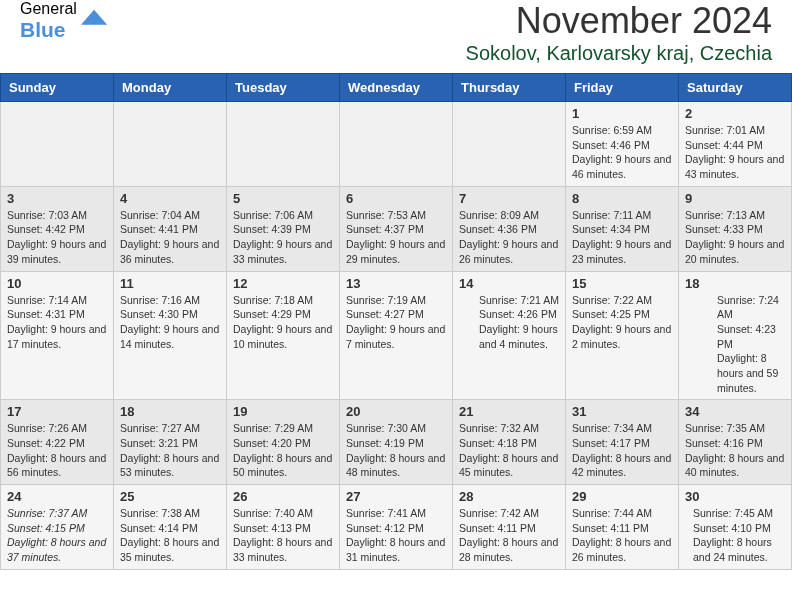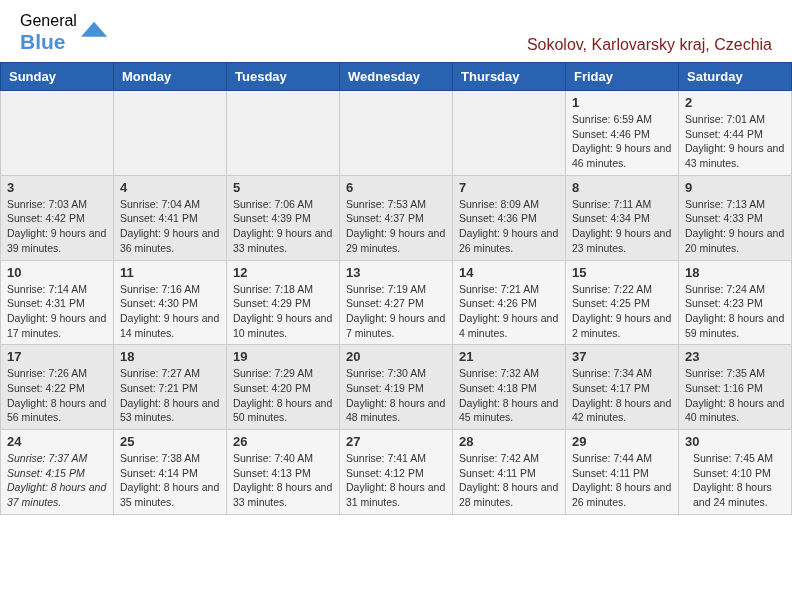--- a/index.html
+++ b/index.html
@@ -1,26 +1,26 @@
 <!DOCTYPE html>
 <html><head>
   <meta charset="utf-8">
   <style>
     * { box-sizing: border-box; margin: 0; padding: 0; }
     body { font-family: Arial, sans-serif; background: #fff; width: 792px; min-height: 612px; }
     
-    .header { padding: 12px 20px 8px 20px; display: flex; align-items: flex-start; justify-content: space-between; }
+    .header { padding: 0 20px 8px 20px; display: flex; align-items: flex-start; justify-content: space-between; }
     
     .logo { display: flex; align-items: center; }
     .logo-text { display: flex; flex-direction: column; line-height: 1.1; }
     .logo-icon { width: 28px; height: 28px; margin-left: 4px; }
     
     .title-block { text-align: right; }
     .month-title { font-size: 36px; font-weight: normal; color: #333; }
-    .location { font-size: 16px; color: #7f1d1d; margin-top: 24px; }
+    .location { font-size: 20px; color: #14532d; }
     
     .calendar { width: 100%; border-collapse: collapse; margin: 0; }
     
     .calendar thead tr th {
       background: #2962b0;
       color: white;
       font-size: 13px;
       font-weight: bold;
       padding: 6px 8px;
       text-align: left;
@@ -57,20 +57,21 @@
   <div class="logo">
     <div class="logo-text">
       <span>General</span>
       <span style="color:#4a90d9;font-weight:bold;font-size:21px;">Blue</span>
     </div>
     <svg class="logo-icon" viewBox="0 0 30 30">
       <polygon points="14,4 28,20 0,20" fill="#4a90d9"></polygon>
     </svg>
   </div>
   <div class="title-block">
+    <div class="month-title">November 2024</div>
     <div class="location">Sokolov, Karlovarsky kraj, Czechia</div>
   </div>
 </div>
 
 <table class="calendar">
   <thead>
     <tr>
     <th>Sunday</th>
         <th>Monday</th>
         <th>Tuesday</th>
@@ -164,48 +165,48 @@
 Daylight: 9 hours and 10 minutes.</div>
         </td>
         <td>
           <span class="day-number">13</span>
           <div class="day-info" style="white-space: pre-line;">Sunrise: 7:19 AM
 Sunset: 4:27 PM
 Daylight: 9 hours and 7 minutes.</div>
         </td>
         <td>
           <span class="day-number">14</span>
-          <div class="day-info" style="white-space: pre-line;">Sunrise: 7:21 AM
+          <div class="day-info" style="white-space: pre-line; margin-left: 20px;">Sunrise: 7:21 AM
 Sunset: 4:26 PM
 Daylight: 9 hours and 4 minutes.</div>
         </td>
         <td>
           <span class="day-number">15</span>
           <div class="day-info" style="white-space: pre-line;">Sunrise: 7:22 AM
 Sunset: 4:25 PM
 Daylight: 9 hours and 2 minutes.</div>
         </td>
         <td>
           <span class="day-number">18</span>
-          <div class="day-info" style="white-space: pre-line;">Sunrise: 7:24 AM
+          <div class="day-info" style="white-space: pre-line; margin-left: 32px;">Sunrise: 7:24 AM
 Sunset: 4:23 PM
 Daylight: 8 hours and 59 minutes.</div>
         </td>
       </tr>
       <tr>
         <td>
           <span class="day-number">17</span>
           <div class="day-info" style="white-space: pre-line;">Sunrise: 7:26 AM
 Sunset: 4:22 PM
 Daylight: 8 hours and 56 minutes.</div>
         </td>
         <td>
           <span class="day-number">18</span>
           <div class="day-info" style="white-space: pre-line;">Sunrise: 7:27 AM
-Sunset: 7:21 PM
+Sunset: 3:21 PM
 Daylight: 8 hours and 53 minutes.</div>
         </td>
         <td>
           <span class="day-number">19</span>
           <div class="day-info" style="white-space: pre-line;">Sunrise: 7:29 AM
 Sunset: 4:20 PM
 Daylight: 8 hours and 50 minutes.</div>
         </td>
         <td>
           <span class="day-number">20</span>
@@ -213,29 +214,29 @@
 Sunset: 4:19 PM
 Daylight: 8 hours and 48 minutes.</div>
         </td>
         <td>
           <span class="day-number">21</span>
           <div class="day-info" style="white-space: pre-line;">Sunrise: 7:32 AM
 Sunset: 4:18 PM
 Daylight: 8 hours and 45 minutes.</div>
         </td>
         <td>
-          <span class="day-number">37</span>
+          <span class="day-number">31</span>
           <div class="day-info" style="white-space: pre-line;">Sunrise: 7:34 AM
 Sunset: 4:17 PM
 Daylight: 8 hours and 42 minutes.</div>
         </td>
         <td>
-          <span class="day-number">23</span>
+          <span class="day-number">34</span>
           <div class="day-info" style="white-space: pre-line;">Sunrise: 7:35 AM
-Sunset: 1:16 PM
+Sunset: 4:16 PM
 Daylight: 8 hours and 40 minutes.</div>
         </td>
       </tr>
       <tr>
         <td>
           <span class="day-number">24</span>
           <div class="day-info" style="white-space: pre-line; font-style: italic;">Sunrise: 7:37 AM
 Sunset: 4:15 PM
 Daylight: 8 hours and 37 minutes.</div>
         </td>

